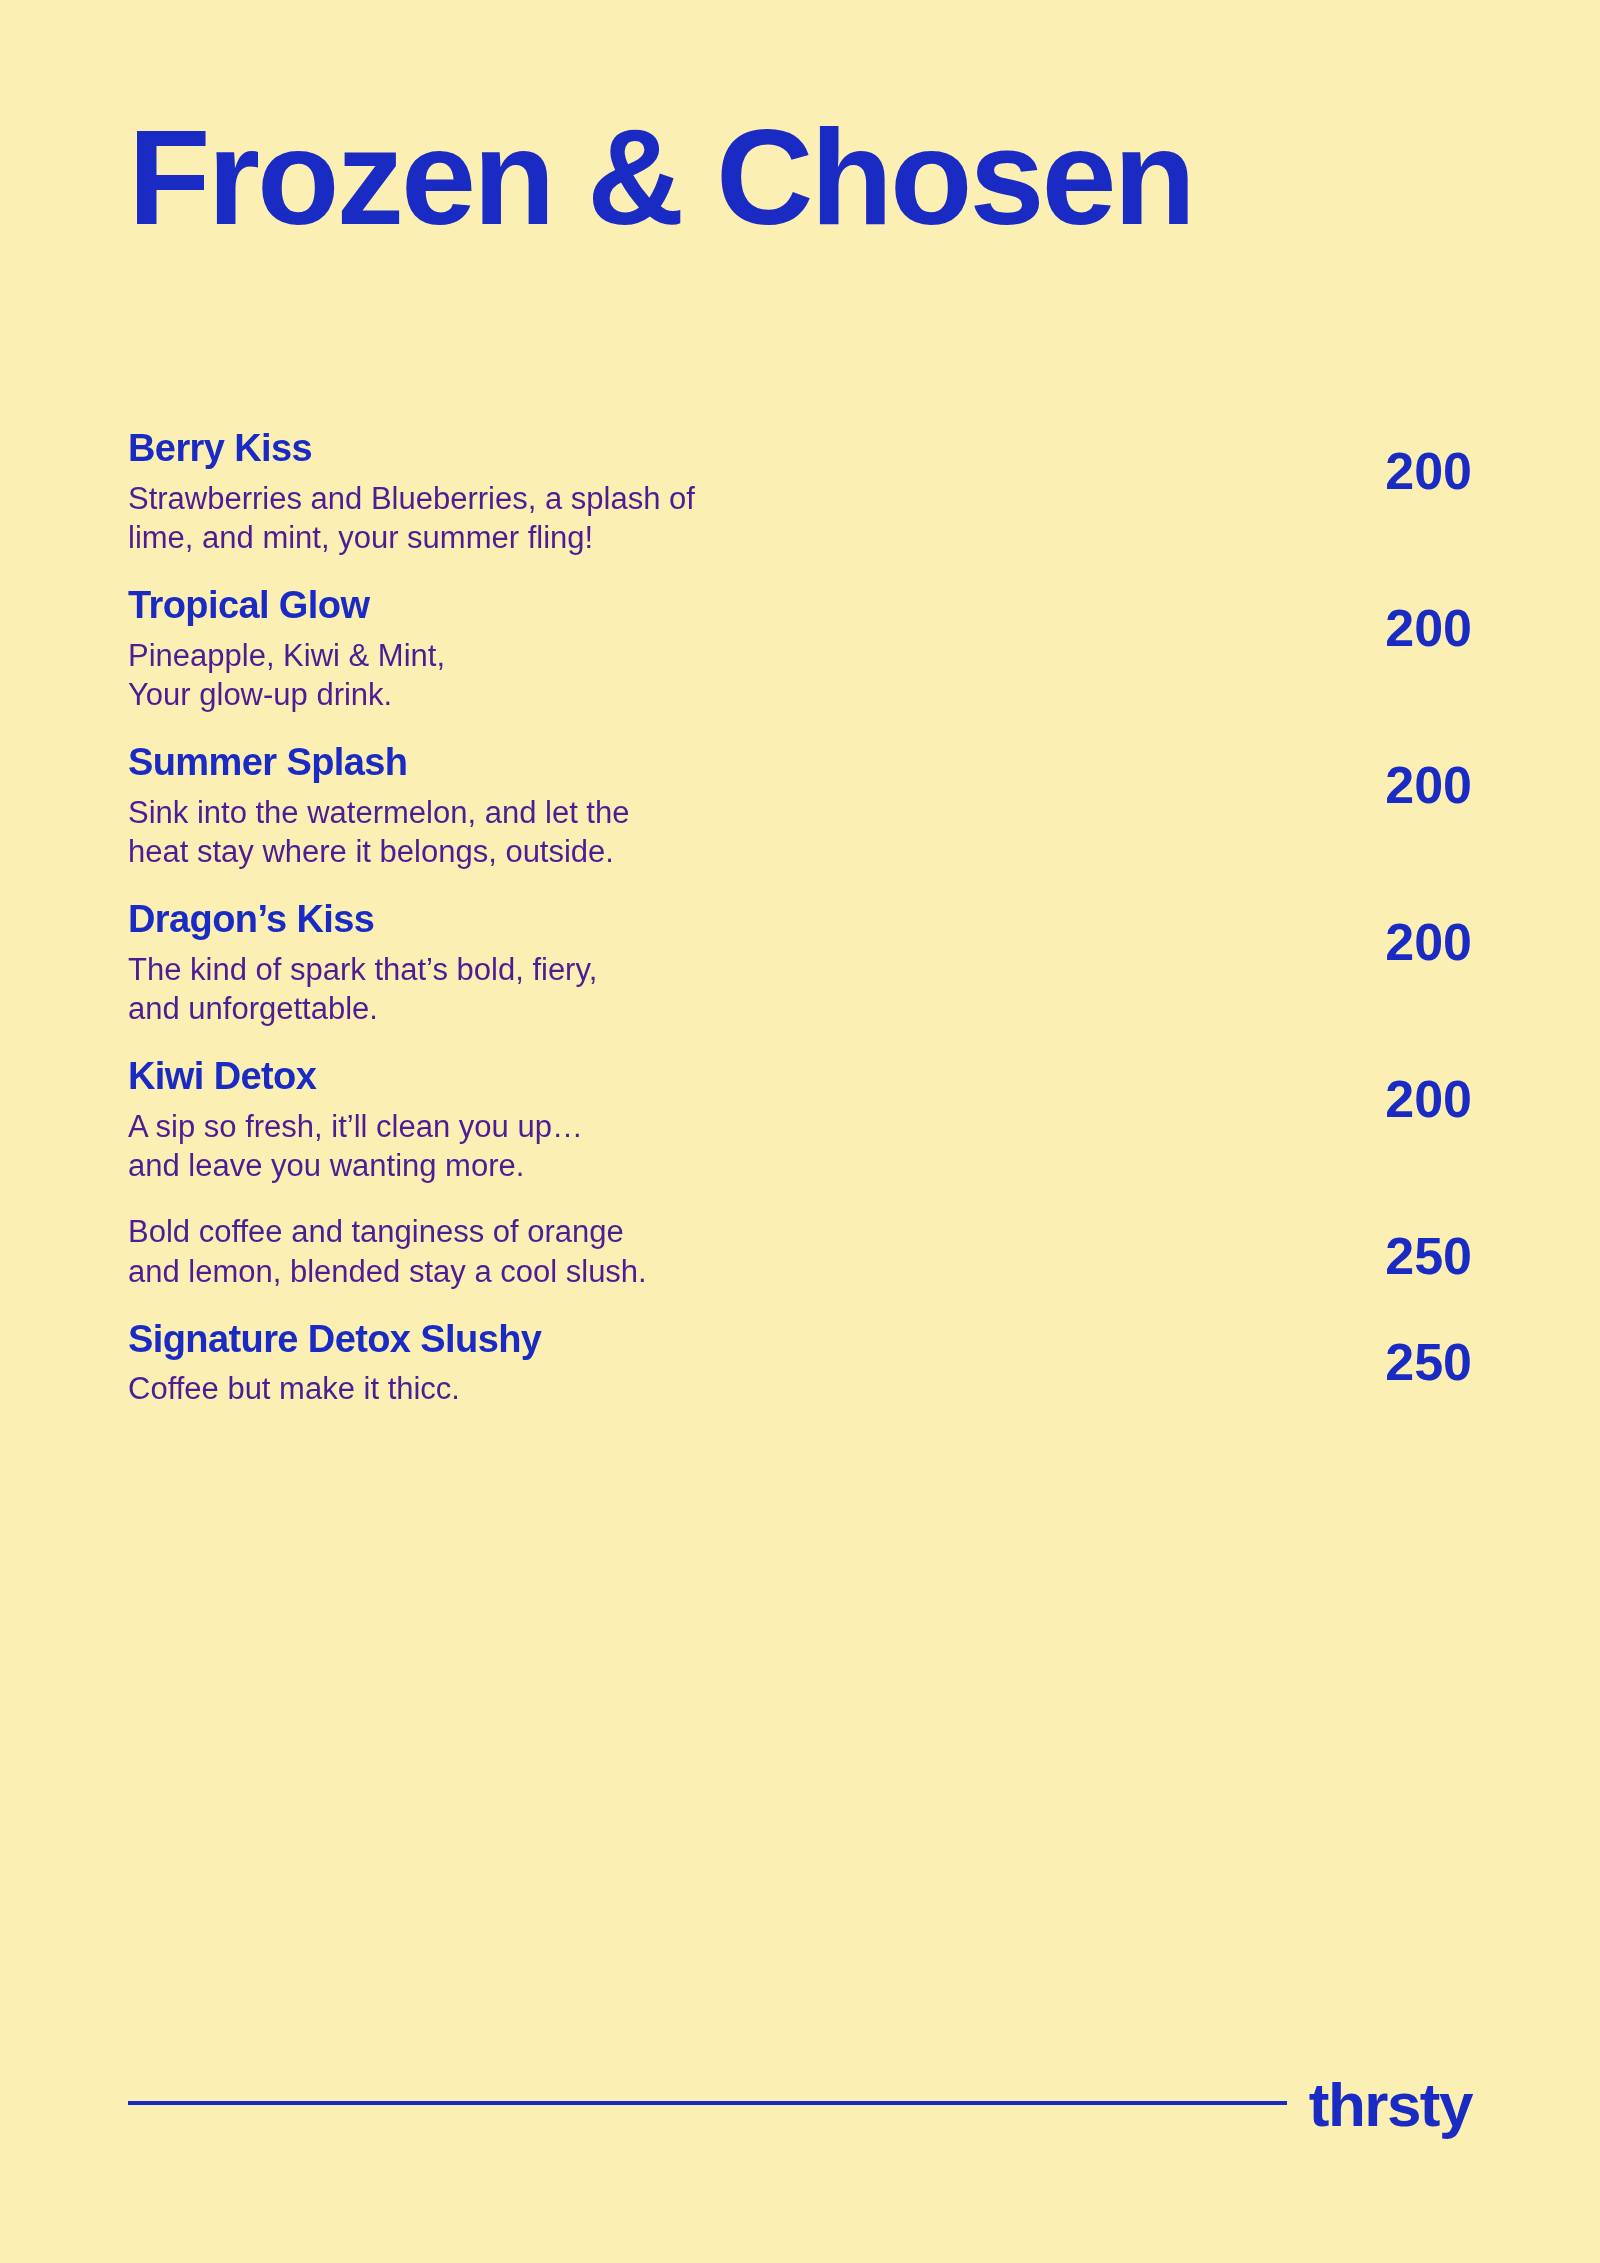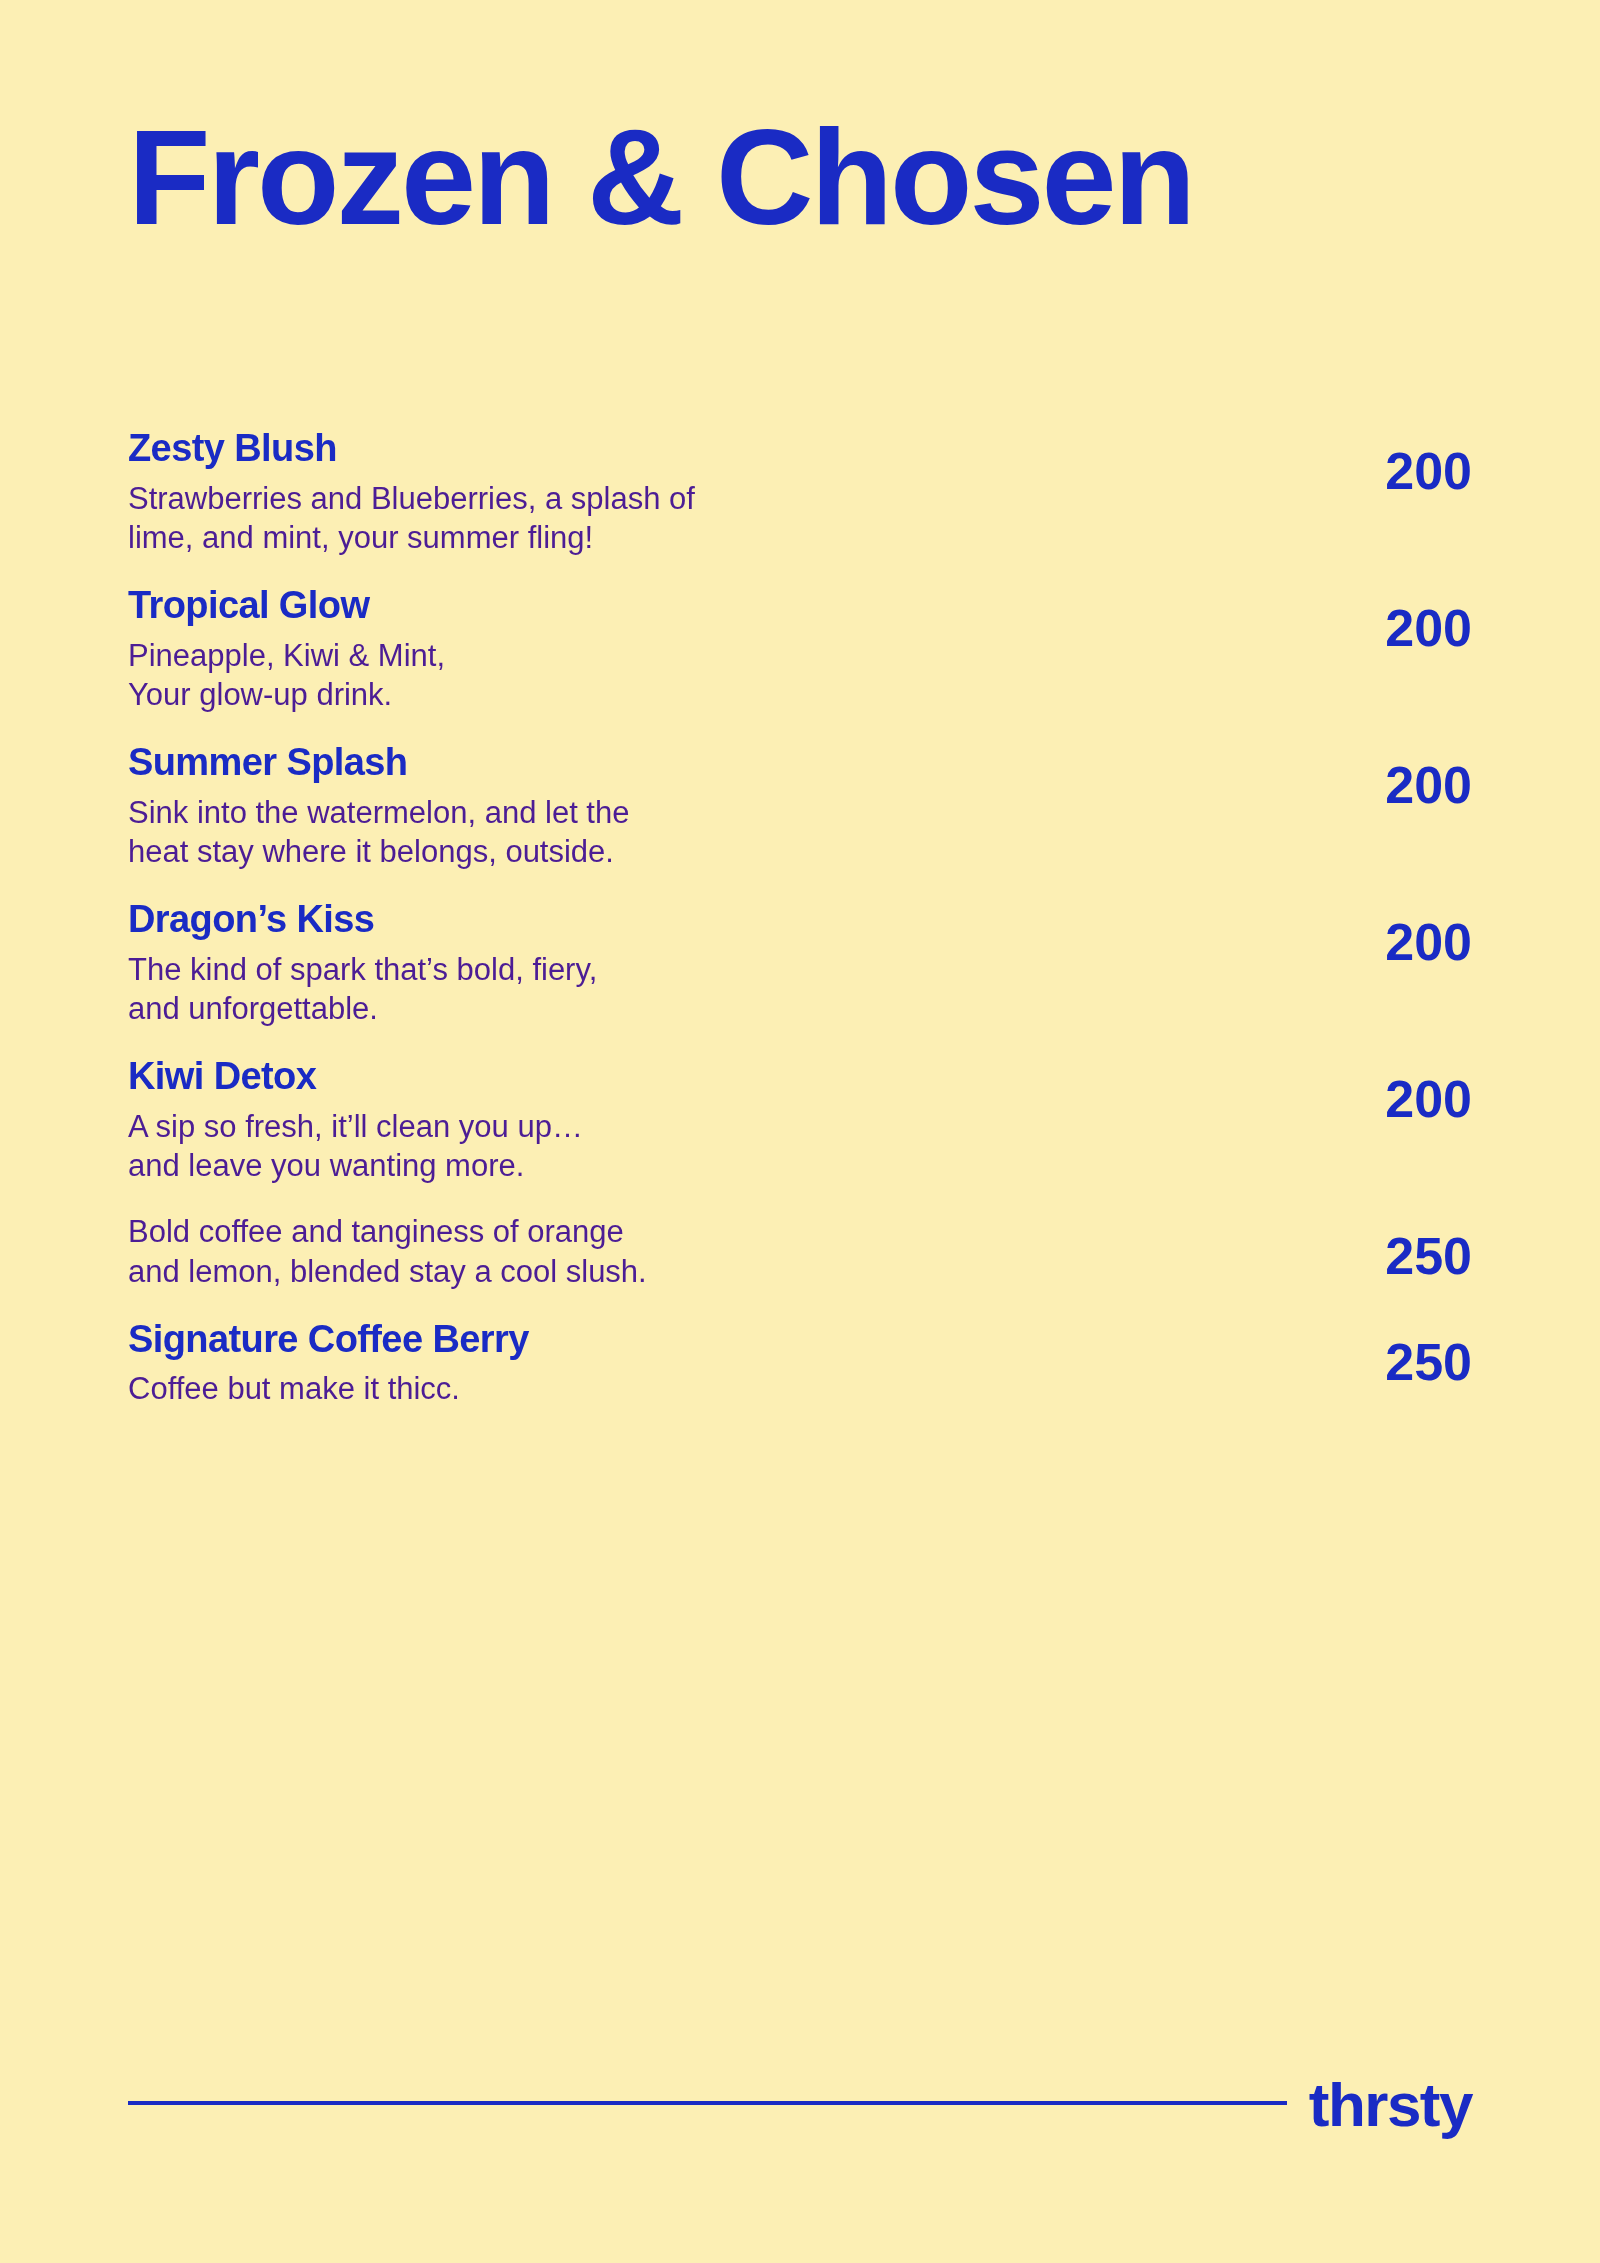--- a/index.html
+++ b/index.html
@@ -100,21 +100,21 @@
 <body>
 
 <div class="page">
 
   <h1 class="menu-title">Frozen &amp; Chosen</h1>
 
   <div class="items">
 
     <div class="item">
       <div class="item-left">
-        <div class="item-name">Zesty Blush</div>
+        <div class="item-name">Berry Kiss</div>
         <div class="item-desc">Strawberries and Blueberries, a splash of
 lime, and mint, your summer fling!</div>
       </div>
       <div class="item-price">200</div>
     </div>
 
     <div class="item">
       <div class="item-left">
         <div class="item-name">Tropical Glow</div>
         <div class="item-desc">Pineapple, Kiwi &amp; Mint,
@@ -153,21 +153,21 @@
     <div class="item">
       <div class="item-left">
         <div class="item-desc">Bold coffee and tanginess of orange
 and lemon, blended stay a cool slush.</div>
       </div>
       <div class="item-price">250</div>
     </div>
 
     <div class="item">
       <div class="item-left">
-        <div class="item-name">Signature Coffee Berry</div>
+        <div class="item-name">Signature Detox Slushy</div>
         <div class="item-desc">Coffee but make it thicc.</div>
       </div>
       <div class="item-price">250</div>
     </div>
 
   </div>
 
   <div class="footer">
     <div class="footer-rule"></div>
     <div class="brand">thrsty</div>

